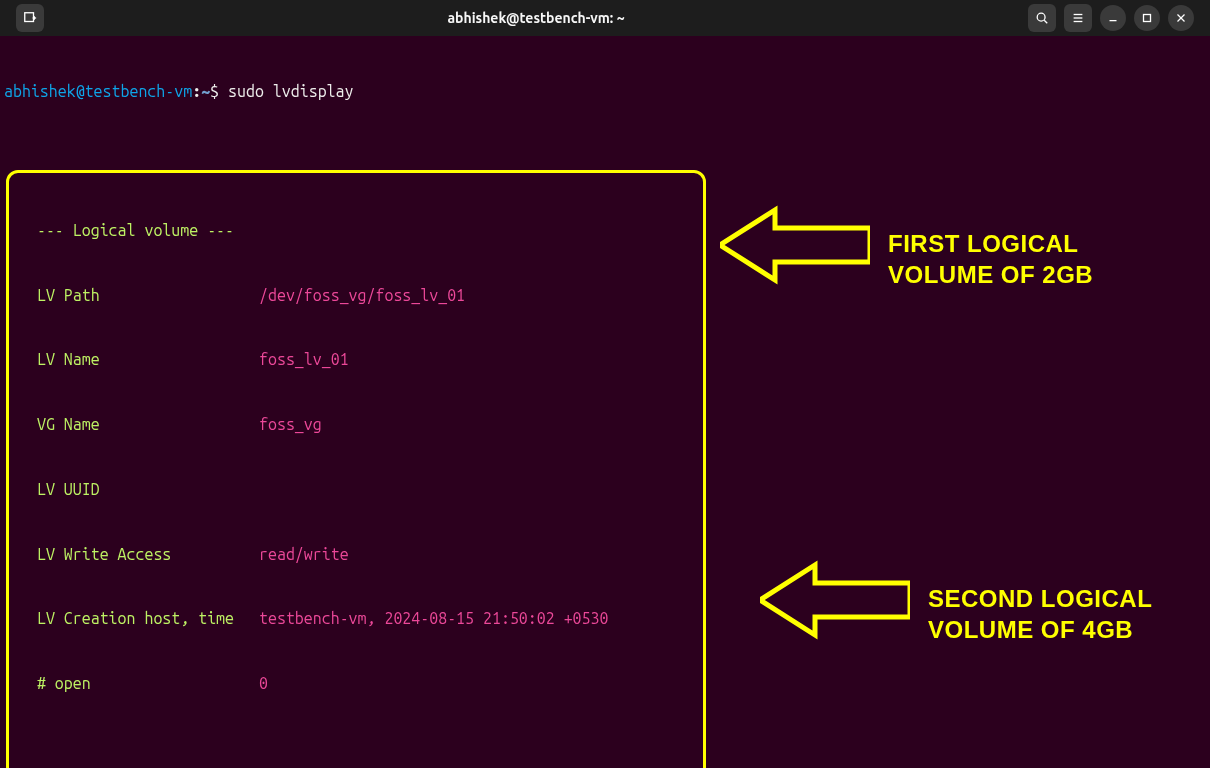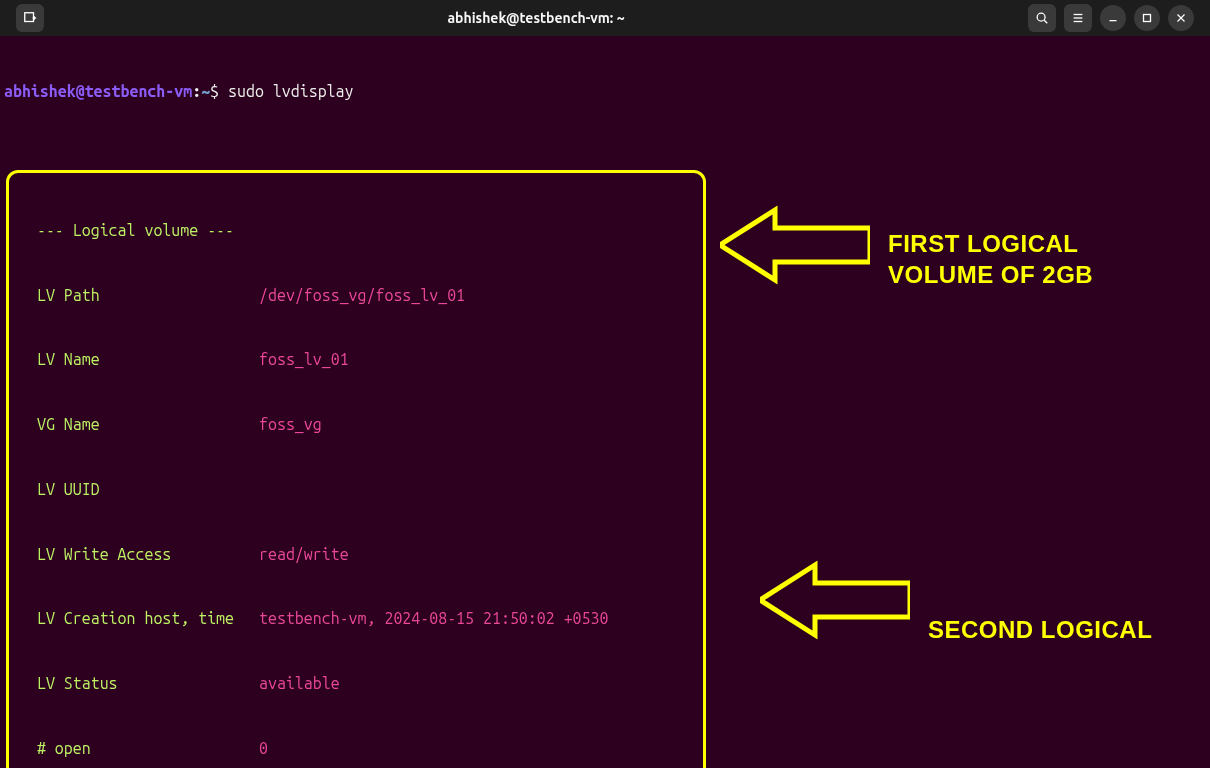--- a/index.html
+++ b/index.html
@@ -35,21 +35,21 @@
     cursor: pointer;
   }
   .tb-btn.round { border-radius: 50%; width: 26px; height: 26px; }
   .tb-btn svg { width: 14px; height: 14px; }
   .terminal {
     padding: 2px 4px;
     color: #eeeeec;
     line-height: 1.35;
     white-space: pre;
   }
-  .prompt-user { color: #8b5cf6; font-weight: bold; }
+  .prompt-user { color: #0ea5e9; font-weight: normal; }
   .prompt-sep { color: #eeeeec; font-weight: bold; }
   .prompt-path { color: #729fcf; font-weight: bold; }
   .prompt-dollar { color: #eeeeec; }
   .cmd { color: #eeeeec; }
   .lv-block {
     border: 3px solid #ffff00;
     border-radius: 12px;
     padding: 4px 6px 4px 10px;
     margin: 2px 0 4px 2px;
     width: 700px;
@@ -124,21 +124,20 @@
   <div><span class="prompt-user">abhishek@testbench-vm</span><span class="prompt-sep">:</span><span class="prompt-path">~</span><span class="prompt-dollar">$ </span><span class="cmd">sudo lvdisplay</span></div>
 
   <div class="lv-block">
     <div class="lv-row"><span class="lv-label">  --- Logical volume ---</span></div>
     <div class="lv-row"><span class="lv-label">  LV Path</span><span class="lv-value">/dev/foss_vg/foss_lv_01</span></div>
     <div class="lv-row"><span class="lv-label">  LV Name</span><span class="lv-value">foss_lv_01</span></div>
     <div class="lv-row"><span class="lv-label">  VG Name</span><span class="lv-value">foss_vg</span></div>
     <div class="lv-row"><span class="lv-label">  LV UUID</span></div>
     <div class="lv-row"><span class="lv-label">  LV Write Access</span><span class="lv-value">read/write</span></div>
     <div class="lv-row"><span class="lv-label">  LV Creation host, time</span><span class="lv-value">testbench-vm, 2024-08-15 21:50:02 +0530</span></div>
-    <div class="lv-row"><span class="lv-label">  LV Status</span><span class="lv-value">available</span></div>
     <div class="lv-row"><span class="lv-label">  # open</span><span class="lv-value">0</span></div>
     
     
     
     
     
     
     
   </div>
 
@@ -154,14 +153,15 @@
     <div>VOLUME OF 2GB</div>
   </div>
 </div>
 
 <div class="annotation" style="top:555px; left:760px;">
   <svg class="arrow-svg" width="150" height="90" viewBox="0 0 150 90">
     <polygon points="0,45 55,10 55,28 150,28 150,62 55,62 55,80" fill="none" stroke="#ffff00" stroke-width="5" stroke-linejoin="miter"></polygon>
   </svg>
   <div class="anno-text">
     <div>SECOND LOGICAL</div>
+    <div>VOLUME OF 4GB</div>
   </div>
 </div>
 
 </body></html>

